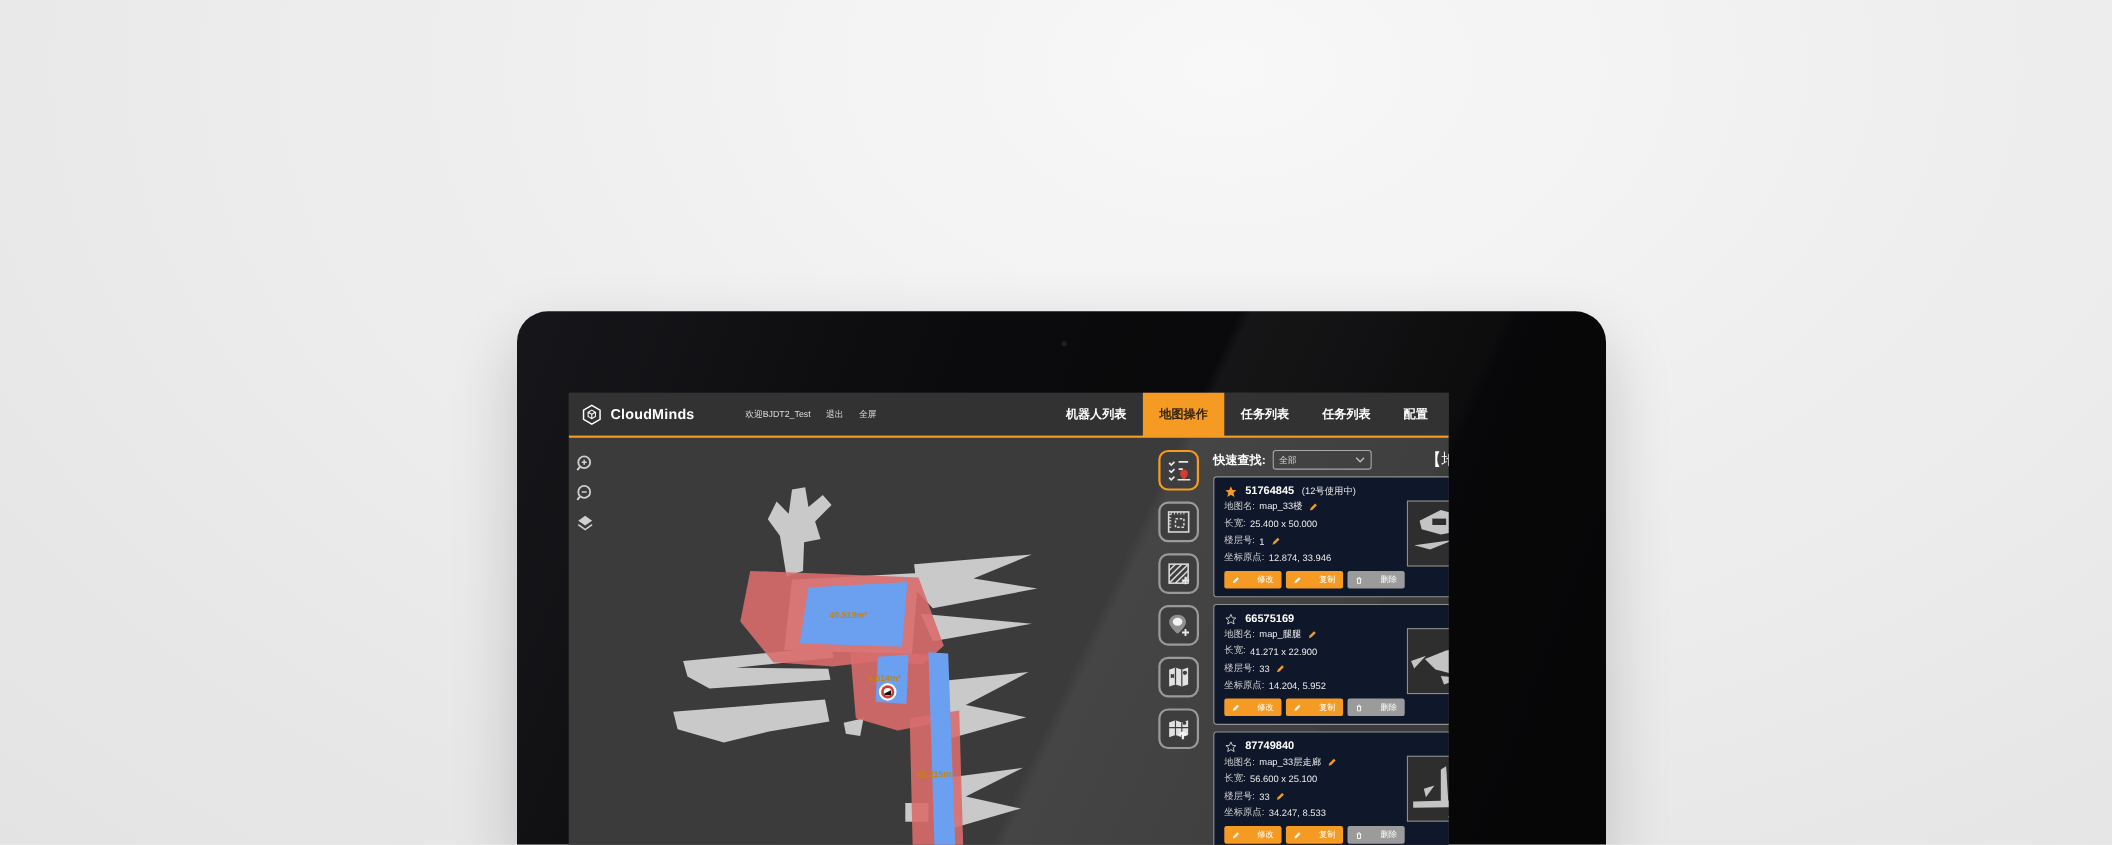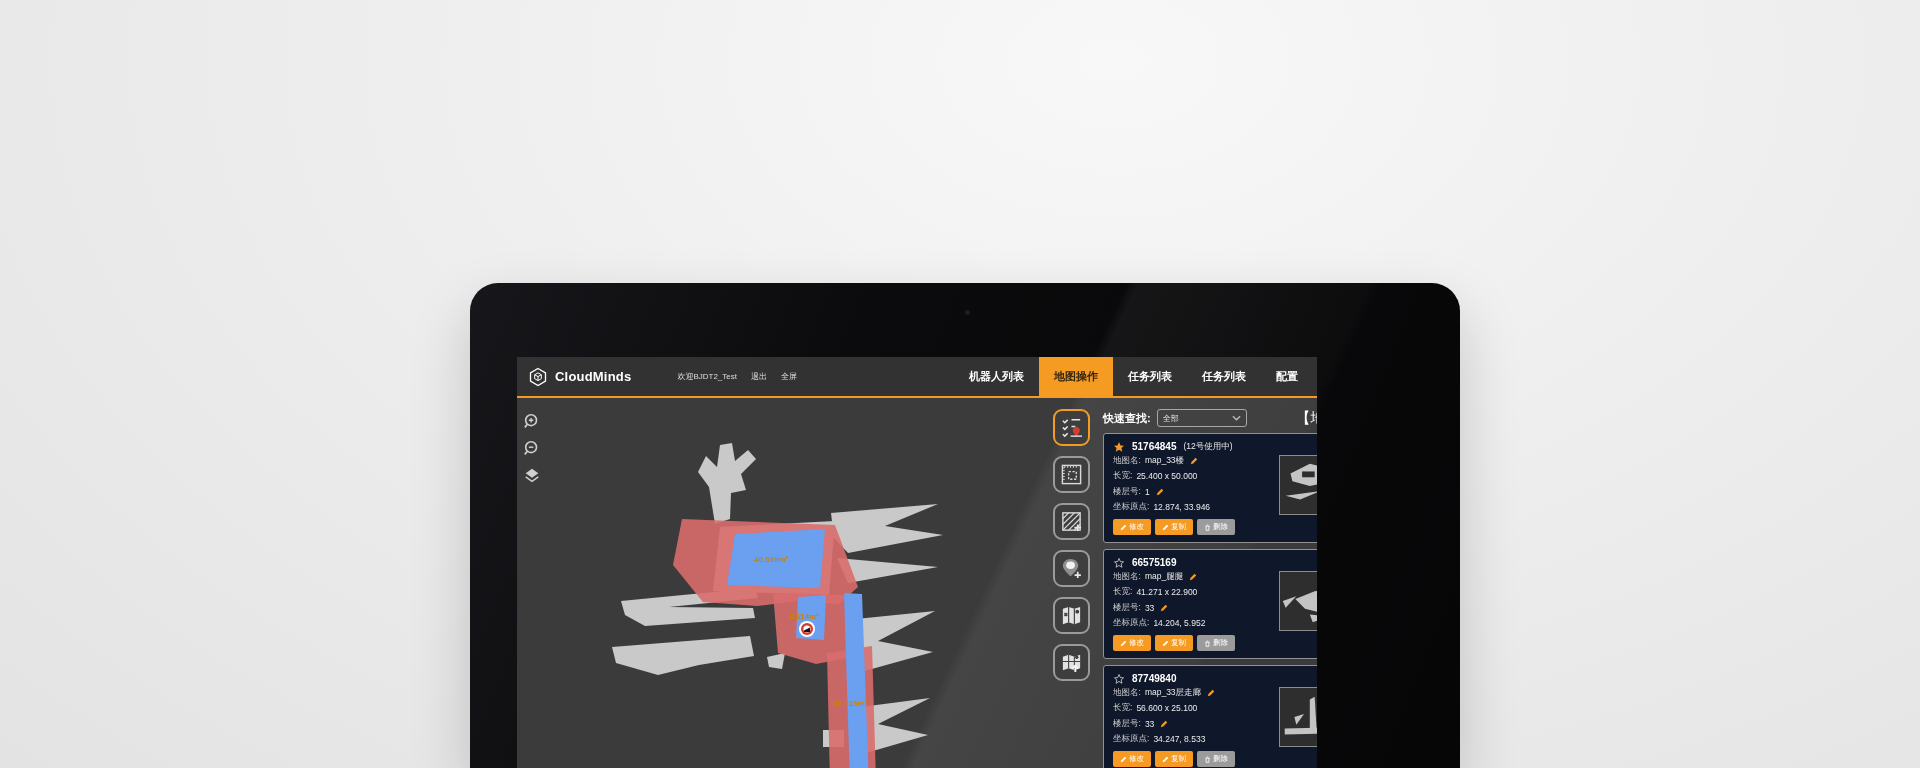--- a/index.html
+++ b/index.html
@@ -67,21 +67,21 @@
   .card-suffix{font-size:8.5px;color:#e8e8e8;}
   .card-row{display:flex;align-items:center;gap:4px;height:15.5px;font-size:8.5px;color:#cfcfcf;}
   .card-row .val{color:#ececec;}
   .edit-pencil{display:inline-flex;margin-left:2px;}
   .thumb{
     position:absolute;right:8px;top:21px;width:110px;height:60px;
     background:#2e2e2e;border:1px solid #8d8d8d;box-sizing:border-box;
   }
   .btn-row{display:flex;gap:4px;margin-top:4px;}
   .chip{
-    display:inline-flex;align-items:center;gap:2px;border:none;border-radius:2px;cursor:pointer;
+    display:inline-flex;align-items:center;gap:16px;border:none;border-radius:2px;cursor:pointer;
     font-size:7.5px;color:#fff;padding:3px 7px;font-family:inherit;
   }
   .chip.orange{background:#F59A23;}
   .chip.gray{background:#9b9b9b;}
 </style>
 </head>
 <body>
 
 <div class="device">
   <div class="webcam"></div>

